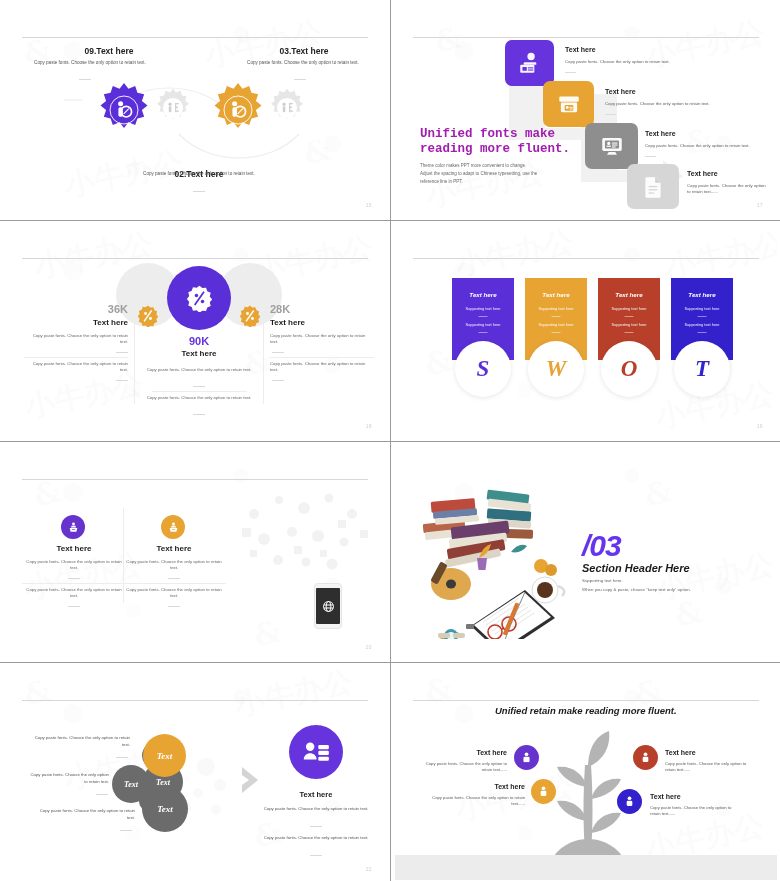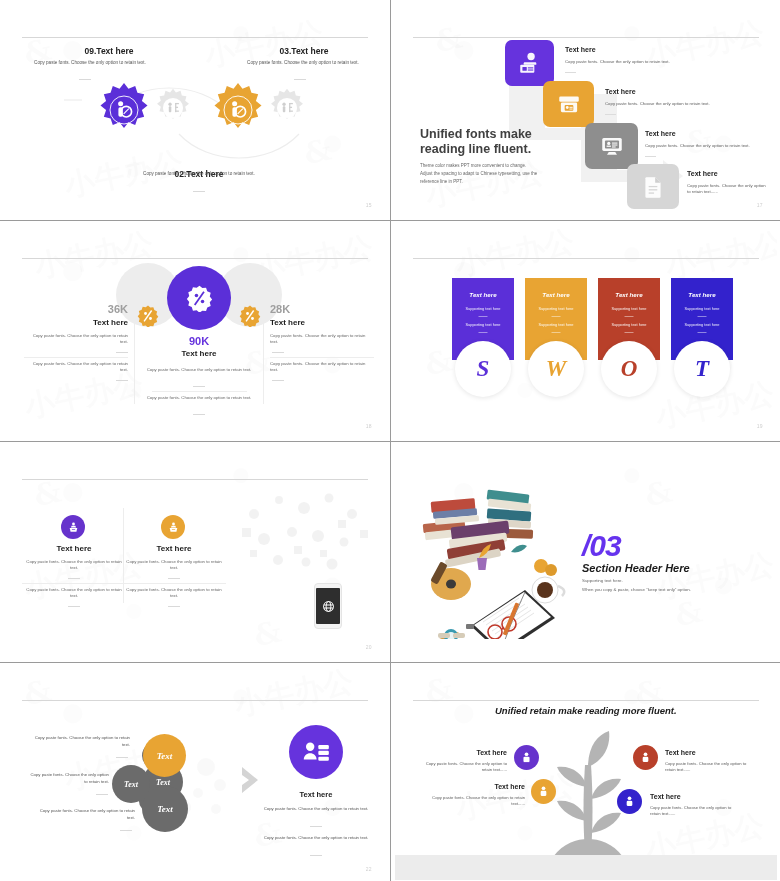--- a/index.html
+++ b/index.html
@@ -70,21 +70,21 @@
   .s1-t{ position:absolute; font-size:8.5px; }
   .s1-p{ position:absolute; font-size:4.6px; text-align:center; }
 
   
   .card{
     position:absolute;
     border-radius:7px;
     display:flex;align-items:center;justify-content:center;
   }
   .card svg{ width:26px;height:26px; fill:#fff; opacity:.95;}
-  .s2-title{ position:absolute; font-size:12.5px; font-weight:bold; color:#404040; line-height:1.32; }
+  .s2-title{ position:absolute; font-size:12.5px; font-weight:bold; color:#a21caf; line-height:1.32;font-family:Liberation Mono, monospace; }
   .s2-sub{ position:absolute; font-size:4.5px; color:#666; line-height:1.75; }
   .s2-h{ position:absolute; font-size:7px; font-weight:bold; color:#1c1c1c; }
   .s2-b{ position:absolute; font-size:4.3px; color:#5d5d5d; line-height:1.5; }
   .s2-rule{ position:absolute; width:11px;height:1px;background:#dcdcdc; }
   .arrow-bg{ position:absolute; opacity:.18; }
 
   
   .circ{ position:absolute; border-radius:50%; }
   .badge{ position:absolute; width:22px;height:22px; }
   .kpi{ position:absolute; font-size:11px; font-weight:bold; }
@@ -306,21 +306,21 @@
               <rect x="8" y="11" width="8" height="1.2"></rect>
               <rect x="8" y="14" width="8" height="1.2"></rect>
               <rect x="8" y="17" width="5" height="1.2"></rect>
             </g>
           </svg>
       </div>
       <div class="s2-h" style="left:292px;top:166px;">Text here</div>
       <div class="s2-b" style="left:292px;top:179px;width:80px;">Copy paste fonts. Choose the only option to retain text......</div>
 
       <div class="s2-title" style="left:25px;top:122px;width:170px;">Unified fonts make</div>
-      <div class="s2-title" style="left:25px;top:137px;width:180px;">reading line fluent.</div>
+      <div class="s2-title" style="left:25px;top:137px;width:180px;">reading more fluent.</div>
       <div class="s2-sub" style="left:25px;top:158px;width:160px;">Theme color makes PPT more convenient to change.</div>
       <div class="s2-sub" style="left:25px;top:166px;width:165px;">Adjust the spacing to adapt to Chinese typesetting, use the</div>
       <div class="s2-sub" style="left:25px;top:174px;width:160px;">reference line in PPT.</div>
 
       <div class="pgnum">17</div>
     </div>
   </div>
 
   <div class="slide">
     <div class="slide-inner">

